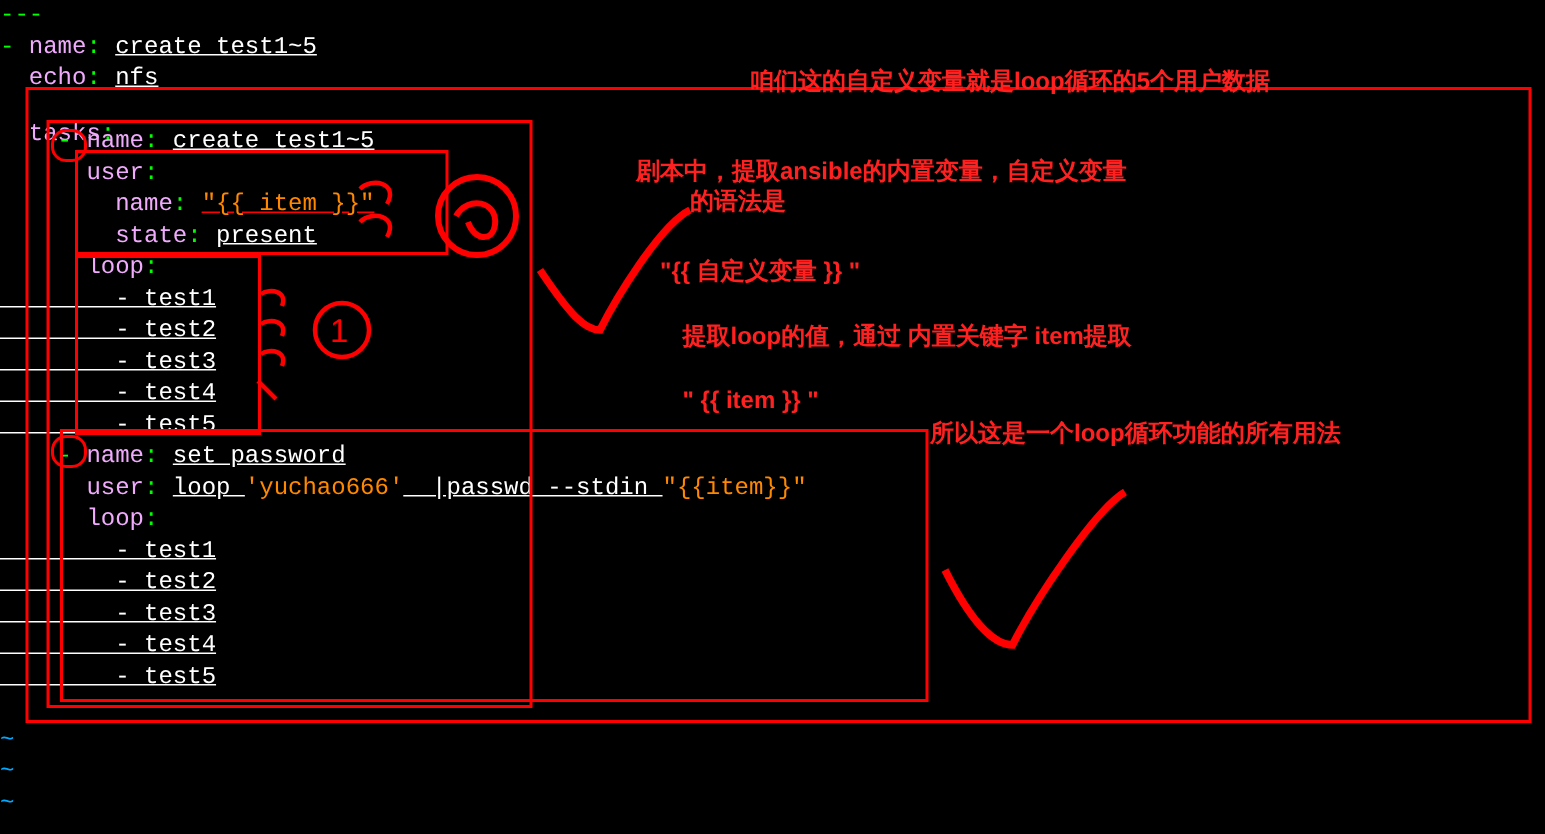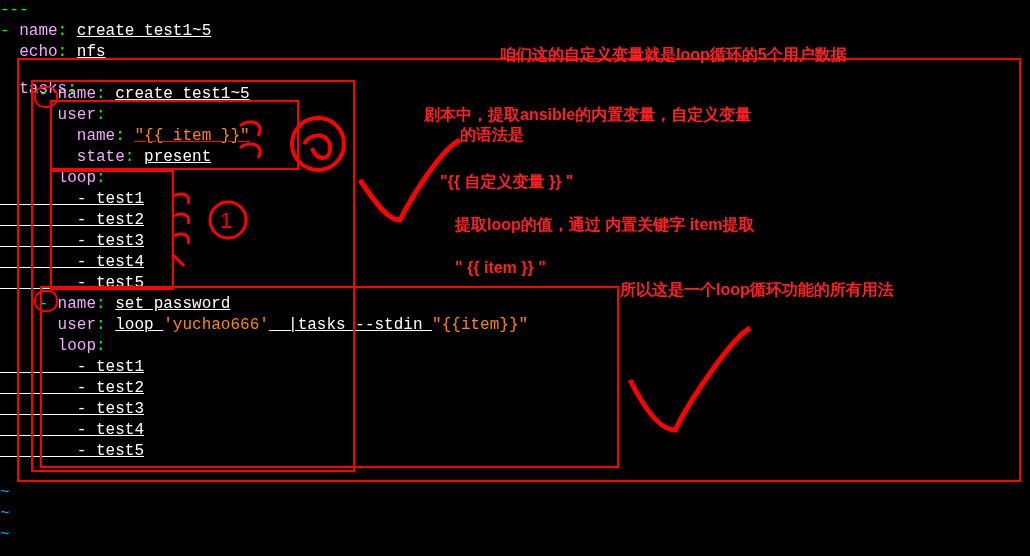--- a/index.html
+++ b/index.html
@@ -78,21 +78,21 @@
   <div class="line" style="top:168px;"><span>      </span><span class="cyan">loop</span><span class="green">:</span></div>
 
   <div class="line white" style="top:189px;">        - test1</div>
   <div class="line white" style="top:210px;">        - test2</div>
   <div class="line white" style="top:231px;">        - test3</div>
   <div class="line white" style="top:252px;">        - test4</div>
   <div class="line white" style="top:273px;">        - test5</div>
 
   <div class="line" style="top:294px;"><span>    </span><span class="green">- </span><span class="cyan">name</span><span class="green">: </span><span class="white">set password</span></div>
 
-  <div class="line" style="top:315px;"><span>      </span><span class="cyan">user</span><span class="green">: </span><span class="white">loop </span><span class="orange">'yuchao666'</span><span class="white">  |tasks --stdin </span><span class="orange">"{{item}}"</span></div>
+  <div class="line" style="top:315px;"><span>      </span><span class="cyan">user</span><span class="green">: </span><span class="white">loop </span><span class="orange">'yuchao666'</span><span class="white">  |passwd --stdin </span><span class="orange">"{{item}}"</span></div>
 
   <div class="line" style="top:336px;"><span>      </span><span class="cyan">loop</span><span class="green">:</span></div>
 
   <div class="line white" style="top:357px;">        - test1</div>
   <div class="line white" style="top:378px;">        - test2</div>
   <div class="line white" style="top:399px;">        - test3</div>
   <div class="line white" style="top:420px;">        - test4</div>
   <div class="line white" style="top:441px;">        - test5</div>
 
   <div class="tilde" style="top:483px;">~</div>

